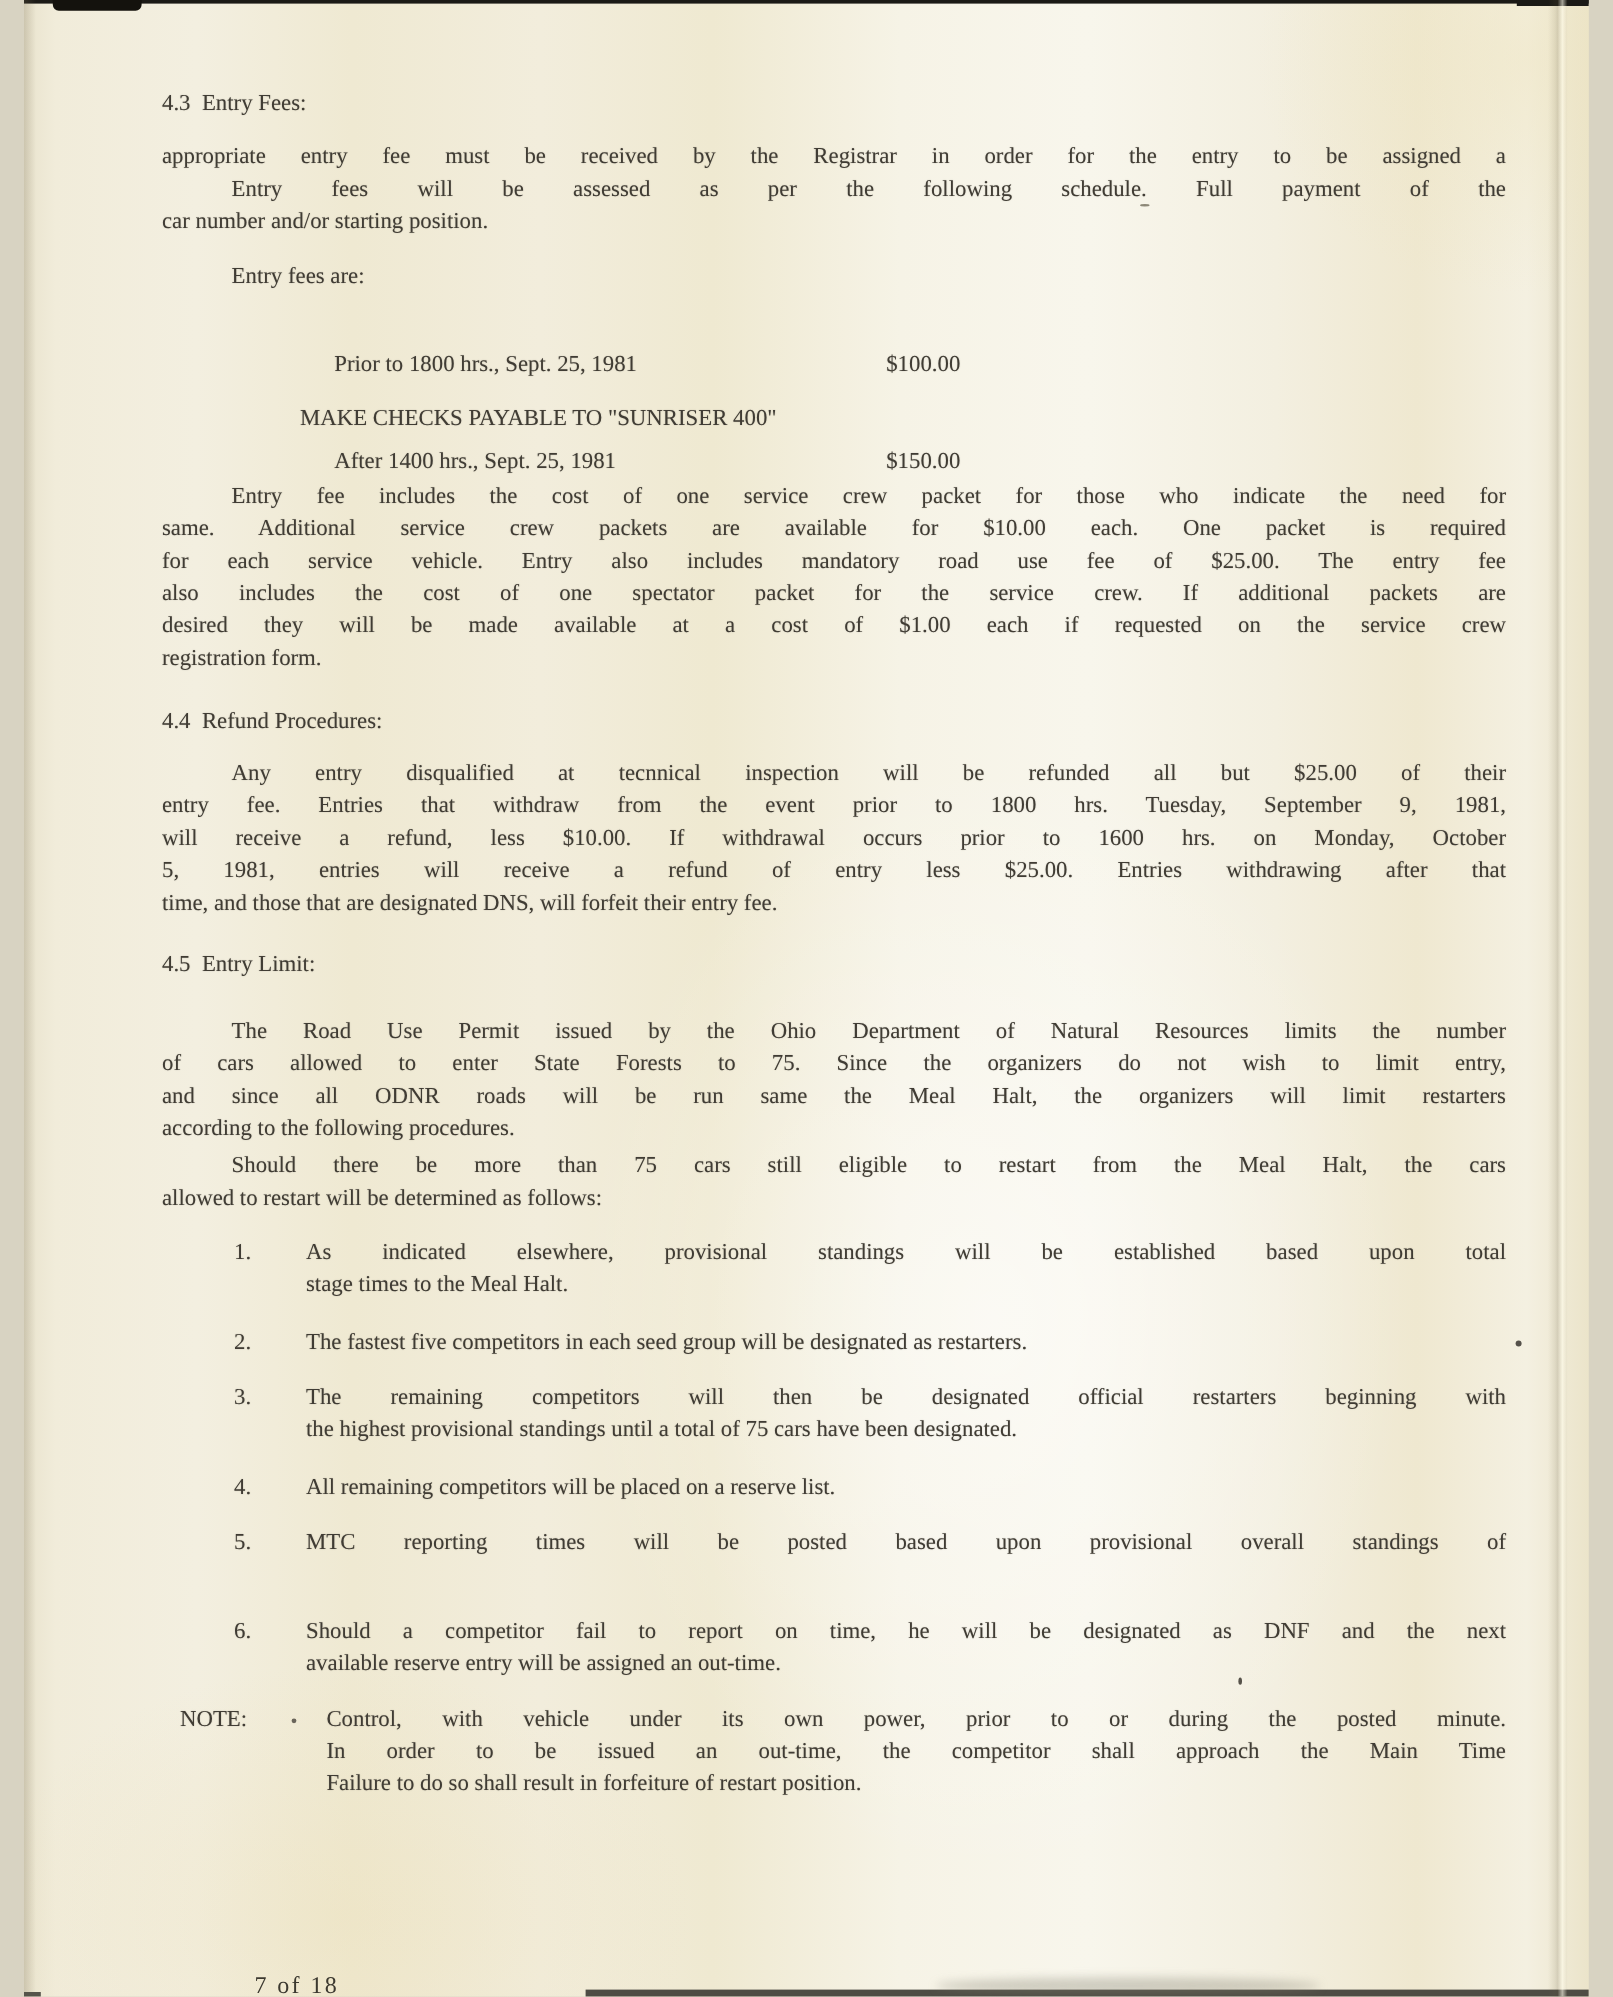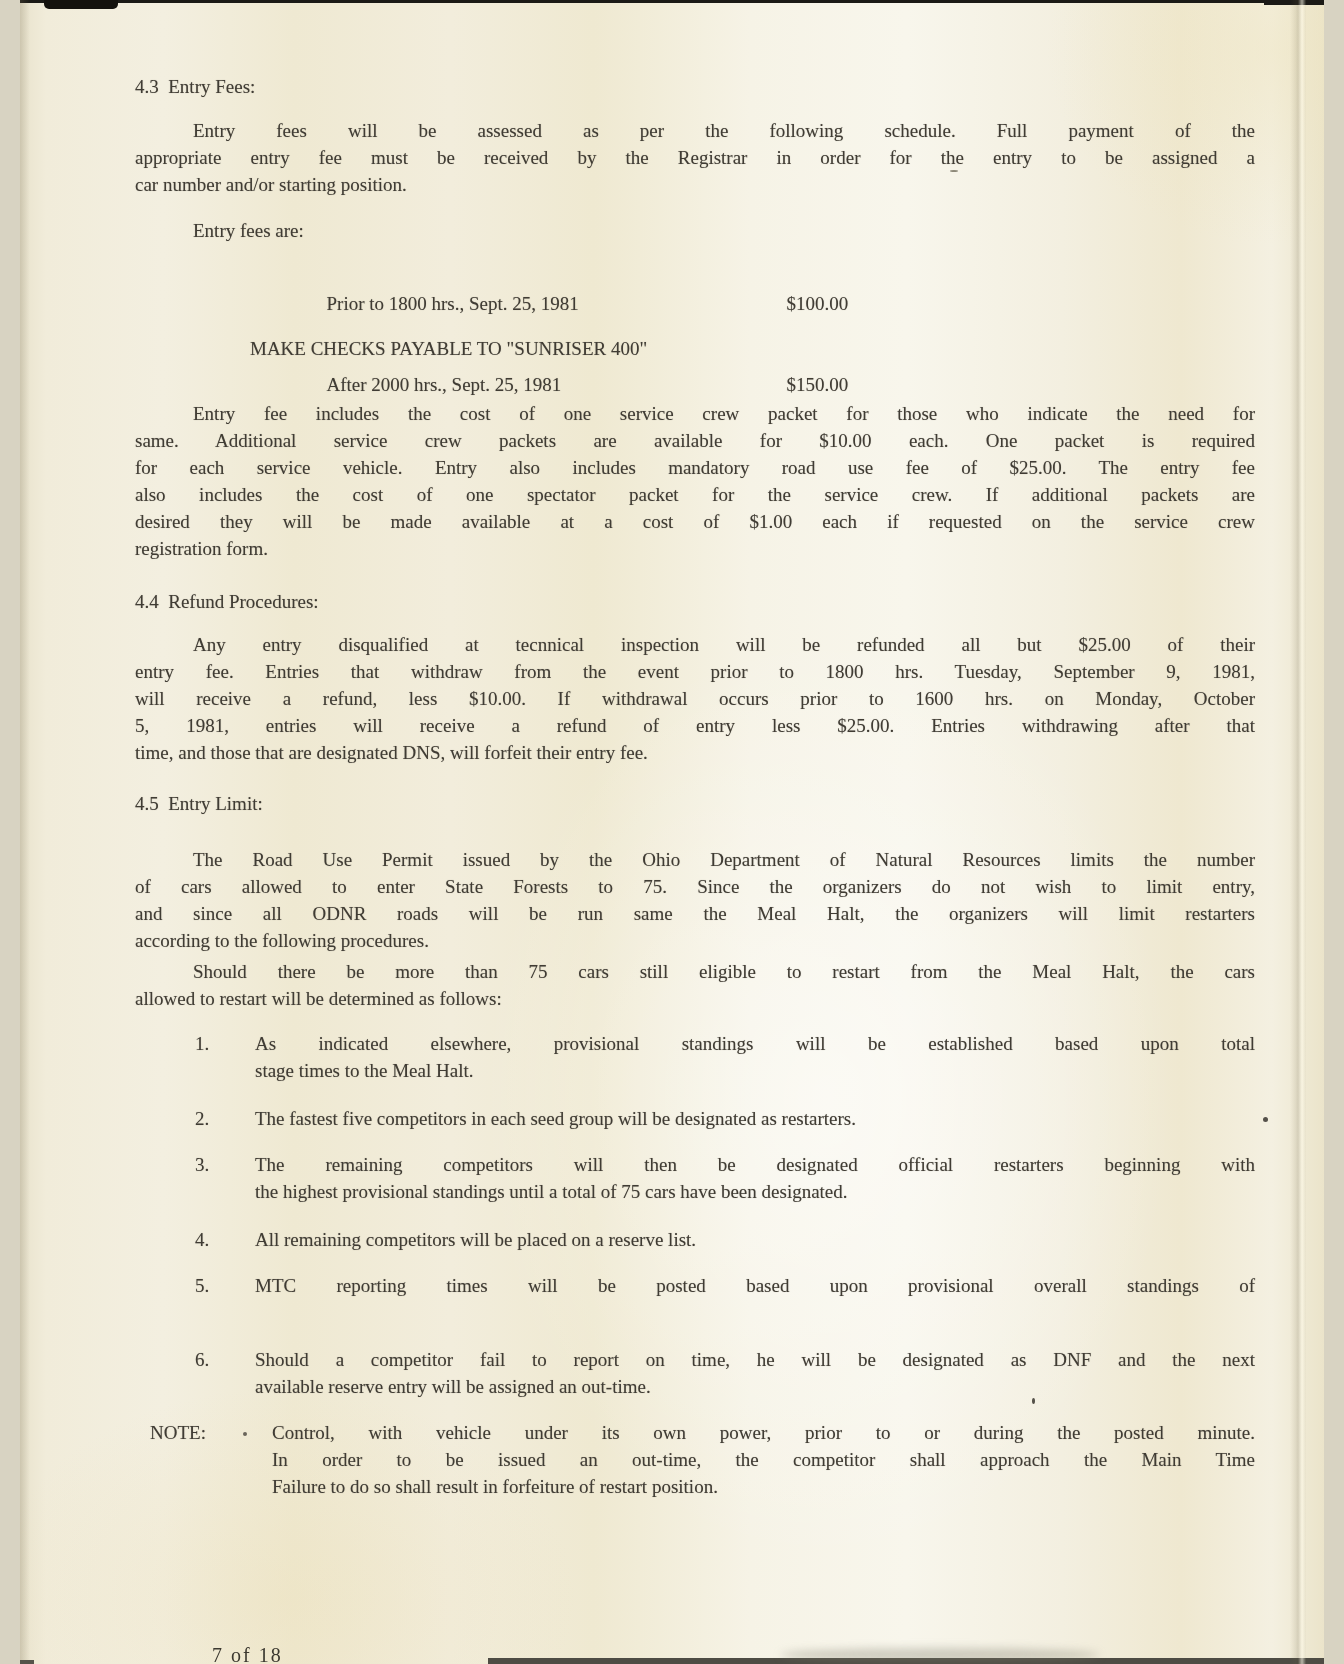--- a/index.html
+++ b/index.html
@@ -15,21 +15,21 @@
       radial-gradient(ellipse 420px 300px at 20% 96%, rgba(235,222,180,0.35), rgba(235,222,180,0) 70%),
       radial-gradient(ellipse 300px 260px at 96% 3%, rgba(238,228,190,0.45), rgba(238,228,190,0) 75%),
       linear-gradient(90deg,#e9e3cd 0,#f1ecda 2%,#f3efe0 11%,#efe9d2 21%,#f2eddc 33%,#efe9d1 44%,#f6f3e6 56%,#f8f6ec 68%,#f3efe0 80%,#efe8d0 89%,#f4f0e1 96%,#ebe4ca 100%);
   }
   .blk{position:absolute;left:115px;width:1120px;font-size:19px;line-height:27px;
        text-shadow:0 0 1px rgba(64,60,52,0.35);}
   .pl{white-space:pre;}
   .jl{text-align:justify;text-align-last:justify;}
   .ind{padding-left:58px;}
   .fee-row{padding-left:115px;white-space:pre;}
-  .fee-label{display:inline-block;width:460px;margin-left:48px;}
+  .fee-label{display:inline-block;width:460px;}
   .checks{padding-left:115px;white-space:pre;}
   .efa{padding-left:58px;white-space:pre;}
   .li{display:flex;}
   .li .num{flex:0 0 120px;box-sizing:border-box;padding-left:60px;white-space:pre;}
   .li .body{flex:1;min-width:0;}
   .note .num{flex:0 0 137px;padding-left:15px;}
   .footer{position:absolute;left:192px;top:1643px;font-size:20px;line-height:24px;
           letter-spacing:2px;color:#3c3930;}
   
   .edge-top{position:absolute;top:0;left:0;right:0;height:3px;background:#1b1a16;}
@@ -48,33 +48,33 @@
   .mark-dot{border-radius:50%;}
 </style>
 </head>
 <body>
 
 <div class="page">
 
   <div class="blk pl" style="top:73px">4.3  Entry Fees:</div>
 
   <div class="blk" style="top:117px">
+    <div class="jl">appropriate entry fee must be received by the Registrar in order for the entry to be assigned a</div>
     <div class="jl ind">Entry fees will be assessed as per the following schedule.  Full payment of the</div>
-    <div class="jl">appropriate entry fee must be received by the Registrar in order for the entry to be assigned a</div>
     <div class="pl">car number and/or starting position.</div>
   </div>
 
   <div class="blk efa" style="top:217px">Entry fees are:</div>
 
   <div class="blk" style="top:263px">
     <div class="fee-row">
       <span class="fee-label">Prior to 1800 hrs., Sept. 25, 1981</span><span class="fee-amount">$100.00</span>
     </div>
     <div class="fee-row">
-      <span class="fee-label">After 2000 hrs., Sept. 25, 1981</span><span class="fee-amount">$150.00</span>
+      <span class="fee-label">After 1400 hrs., Sept. 25, 1981</span><span class="fee-amount">$150.00</span>
     </div>
   </div>
 
   <div class="blk checks" style="top:335px">MAKE CHECKS PAYABLE TO "SUNRISER 400"</div>
 
   <div class="blk" style="top:400px">
     <div class="jl ind">Entry fee includes the cost of one service crew packet for those who indicate the need for</div>
     <div class="jl">same.  Additional service crew packets are available for $10.00 each.  One packet is required</div>
     <div class="jl">for each service vehicle.  Entry also includes mandatory road use fee of $25.00. The entry fee</div>
     <div class="jl">also includes the cost of one spectator packet for the service crew. If additional packets are</div>

